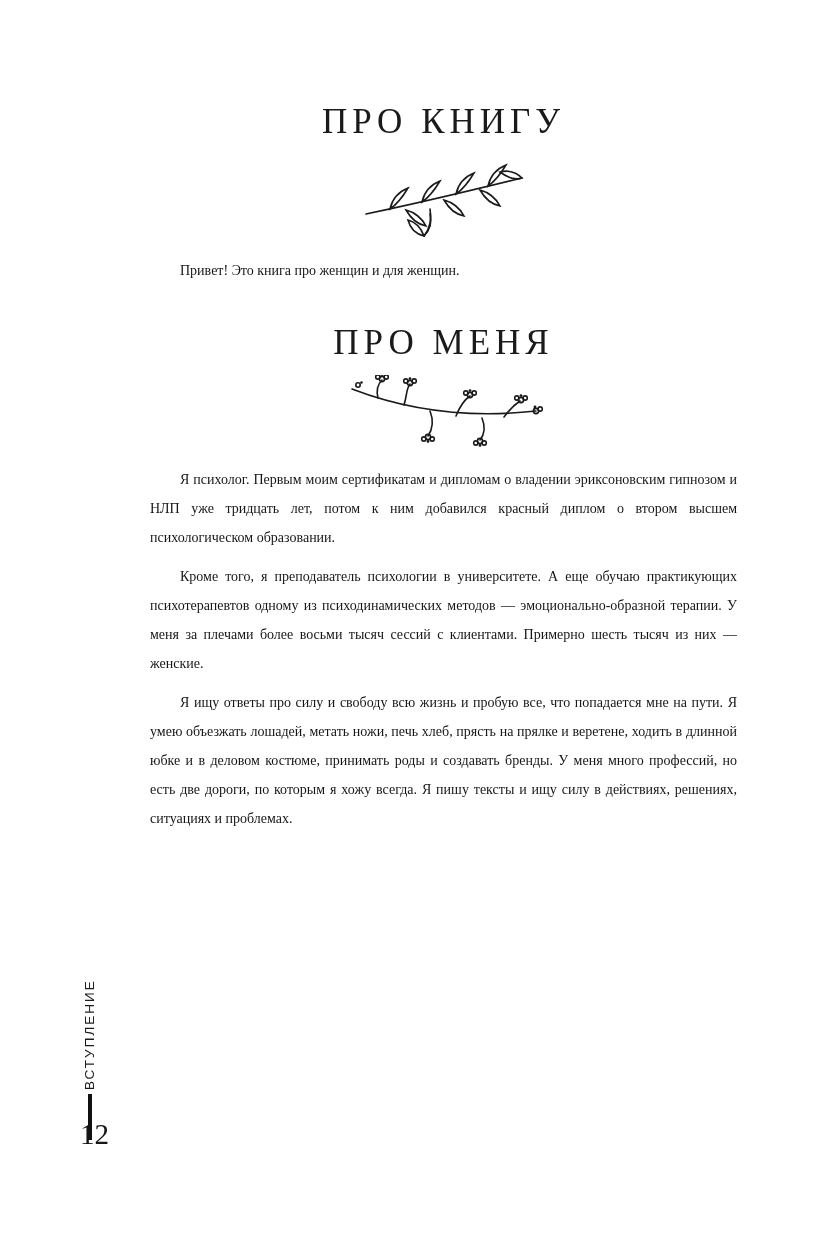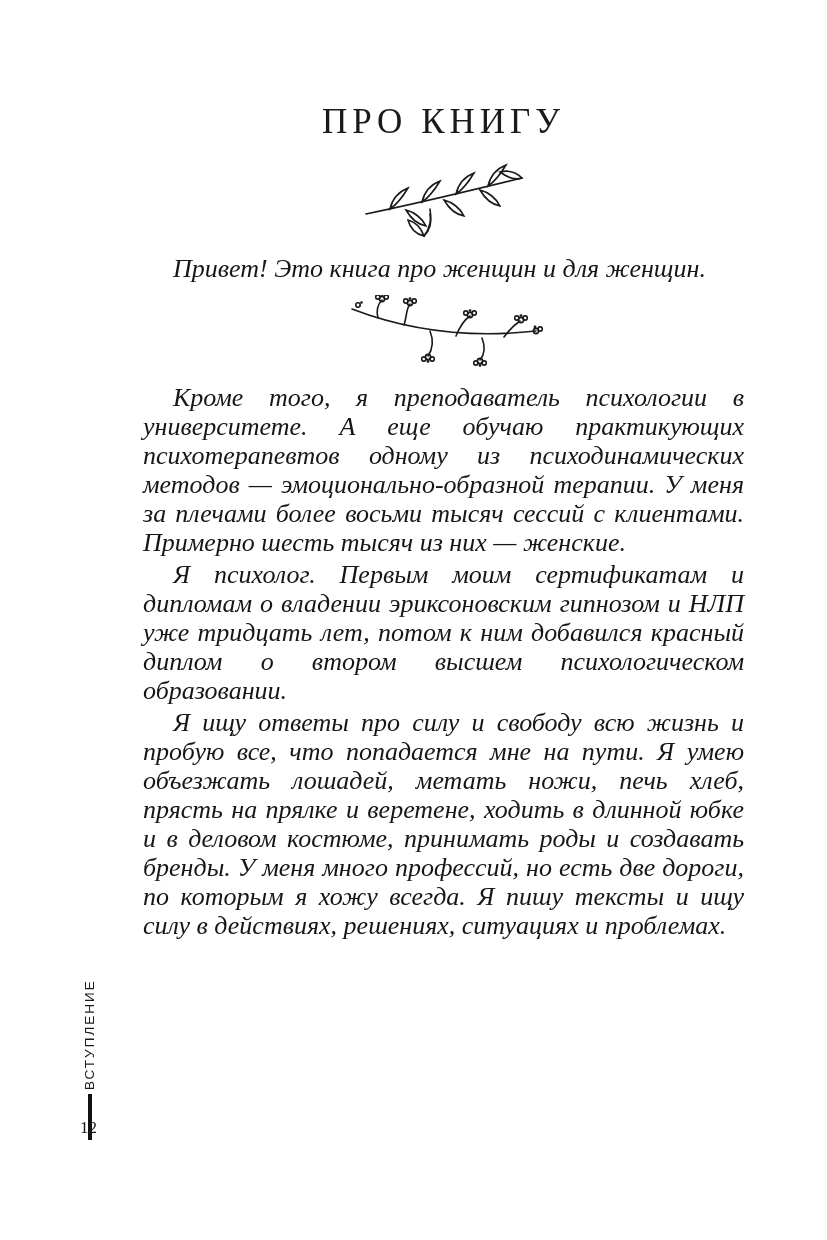--- a/index.html
+++ b/index.html
@@ -36,27 +36,26 @@
   .chapter-heading.second { margin-top: 38px; }
 
   .ornament {
     text-align: center;
     margin: 12px 0 8px 0;
     line-height: 0;
   }
   .ornament svg { display: inline-block; }
 
   .body-par {
-    margin: 3px;
-    font-size: 26px;
+    margin: 10px;
+    font-size: 14px;
     line-height: 29px;
     text-align: justify;
     text-indent: 30px;
     hyphens: auto;
-    font-style: italic;
     -webkit-hyphens: auto;
   }
   .section-body { margin-top: 4px; }
 
   
   .margin-label {
     position: absolute;
     left: 82px;
     top: 976px;
     height: 118px;
@@ -68,21 +67,21 @@
     font-family: "Liberation Sans", sans-serif;
     font-size: 13.5px;
     letter-spacing: 2px;
     color: #1c1c1c;
   }
   .page-number {
     position: absolute;
     left: 82px;
     top: 1118px;
     font-family: "Liberation Serif", serif;
-    font-size: 17px;
+    font-size: 29px;
     color: #161616;
     text-align: center;
   }
   
   .page-number { top: 1116px; left: 81px; }
   .margin-rule-long {
     position: absolute;
     left: 88px;
     top: 1096px;
     width: 4px;
@@ -124,20 +123,21 @@
         <path class="ln" d="M64,82 C56,80 50,74 48,66 C56,68 61,74 64,82 Z"></path>
         <path class="ln" d="M64,82 C70,76 72,68 70,60"></path>
         <path class="ln" d="M162,24 C156,18 148,16 140,18 C148,24 156,26 162,24 Z"></path>
       </svg>
     </div>
 
     <section class="section-body">
       <p class="body-par">Привет! Это книга про женщин и для женщин.</p>
     </section>
 
+    <h1 class="chapter-heading second">ПРО МЕНЯ</h1>
 
     <div class="ornament">
       <svg width="200" height="80" viewBox="0 0 200 80">
         <path class="ln" d="M8,14 C60,34 120,44 192,36"></path>
         <path class="ln" d="M34,23 C32,15 34,9 38,5"></path>
         <path class="ln" d="M60,30 C63,21 62,14 66,9"></path>
         <path class="ln" d="M86,36 C90,46 88,55 84,61"></path>
         <path class="ln" d="M112,41 C116,31 120,25 126,21"></path>
         <path class="ln" d="M138,43 C142,53 140,60 136,65"></path>
         <path class="ln" d="M160,42 C166,34 170,30 176,26"></path>
@@ -183,22 +183,22 @@
             <circle class="dot" cx="-1" cy="-4" r="1.4"></circle>
         </g>
         <g transform="translate(14,10)">
           <circle class="ln" r="2.2"></circle>
             <circle class="dot" cx="3.5" cy="-2.5" r="1.3"></circle>
         </g>
       </svg>
     </div>
 
     <section class="section-body">
+      <p class="body-par">Я психолог. Первым моим сертификатам и дипломам о владении эриксоновским гипнозом и НЛП уже тридцать лет, потом к ним добавился красный диплом о втором высшем психологическом образовании.</p>
       <p class="body-par">Кроме того, я преподаватель психологии в университете. А еще обучаю практикующих психотерапевтов одному из психодинамических методов — эмоционально-образной терапии. У меня за плечами более восьми тысяч сессий с клиентами. Примерно шесть тысяч из них — женские.</p>
-      <p class="body-par">Я психолог. Первым моим сертификатам и дипломам о владении эриксоновским гипнозом и НЛП уже тридцать лет, потом к ним добавился красный диплом о втором высшем психологическом образовании.</p>
       <p class="body-par">Я ищу ответы про силу и свободу всю жизнь и пробую все, что попадается мне на пути. Я умею объезжать лошадей, метать ножи, печь хлеб, прясть на прялке и веретене, ходить в длинной юбке и в деловом костюме, принимать роды и создавать бренды. У меня много профессий, но есть две дороги, по которым я хожу всегда. Я пишу тексты и ищу силу в действиях, решениях, ситуациях и проблемах.</p>
     </section>
 
   </main>
 
   <div class="margin-label">ВСТУПЛЕНИЕ</div>
 
   <div class="margin-rule-long"></div>
 
   <div class="page-number">12</div>

